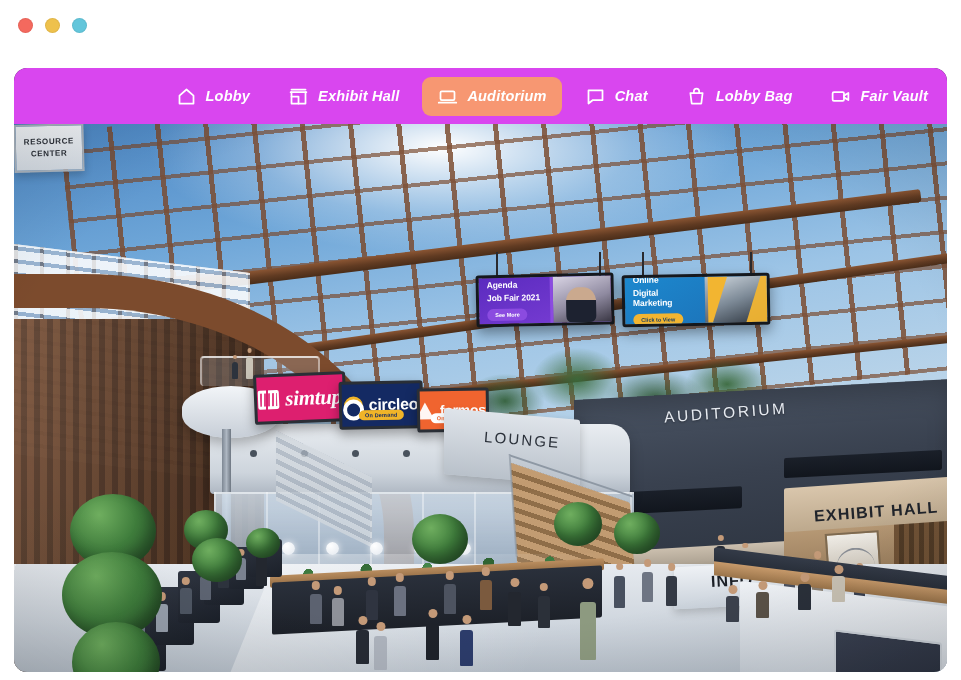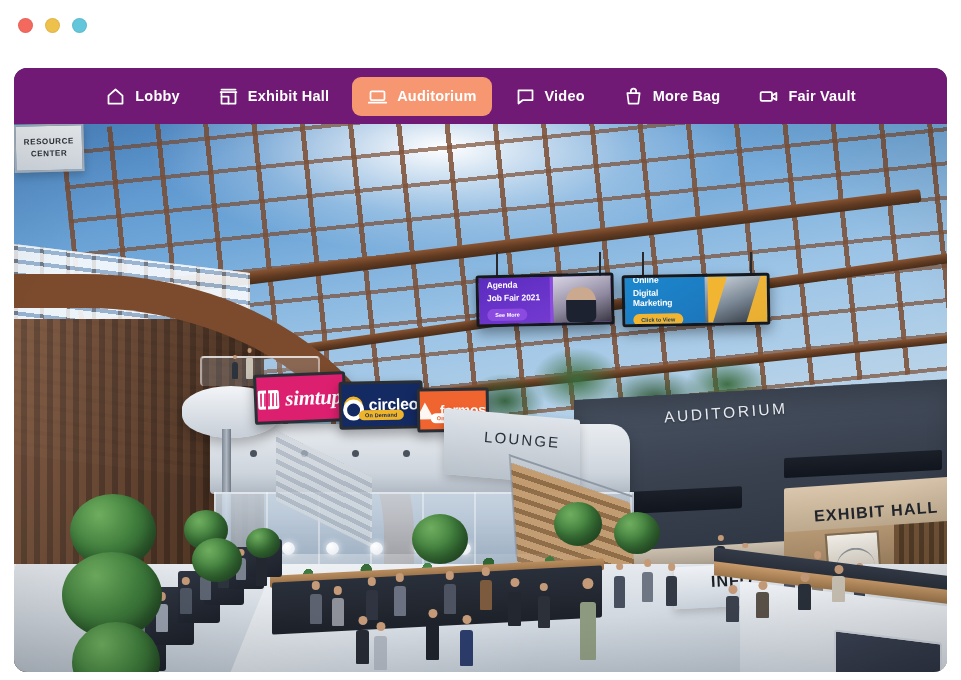--- a/index.html
+++ b/index.html
@@ -45,26 +45,27 @@
     width: 933px; height: 604px;
     border-radius: 13px;
     overflow: hidden;
     background: #2b2f36;
   }
 
   
   .navbar {
     position: relative;
     height: 56px;
-    background: #701a75;
+    background: #d946ef;
     display: flex;
     align-items: center;
-    justify-content: center;
+    justify-content: flex-end;
     gap: 0px;
     z-index: 20;
+    font-style: italic;
   }
   .nav-item {
     display: flex;
     align-items: center;
     gap: 9px;
     padding: 9px 15px;
     margin: 0 4px;
     border-radius: 9px;
     cursor: pointer;
     color: #ffffff;
@@ -687,31 +688,31 @@
         </span>
         <span class="nav-label">Auditorium</span>
       </div>
 
       <div class="nav-item">
         <span class="nav-ico">
           <svg width="21" height="21" viewBox="0 0 24 24" fill="none" stroke="#fff" stroke-width="2" stroke-linecap="round" stroke-linejoin="round">
             <path d="M4 5 H20 V16 H9 L4 20 Z"></path>
           </svg>
         </span>
-        <span class="nav-label">Video</span>
+        <span class="nav-label">Chat</span>
       </div>
 
       <div class="nav-item">
         <span class="nav-ico">
           <svg width="21" height="21" viewBox="0 0 24 24" fill="none" stroke="#fff" stroke-width="2" stroke-linecap="round" stroke-linejoin="round">
             <path d="M5 8 H19 L17.5 20 H6.5 Z"></path>
               <path d="M9 8 V6 a3 3 0 0 1 6 0 V8"></path>
           </svg>
         </span>
-        <span class="nav-label">More Bag</span>
+        <span class="nav-label">Lobby Bag</span>
       </div>
 
       <div class="nav-item">
         <span class="nav-ico">
           <svg width="21" height="21" viewBox="0 0 24 24" fill="none" stroke="#fff" stroke-width="2" stroke-linecap="round" stroke-linejoin="round">
             <rect x="3" y="7" width="13" height="10" rx="1.5"></rect>
               <path d="M16 11 L21 8 V16 L16 13 Z"></path>
           </svg>
         </span>
         <span class="nav-label">Fair Vault</span>

